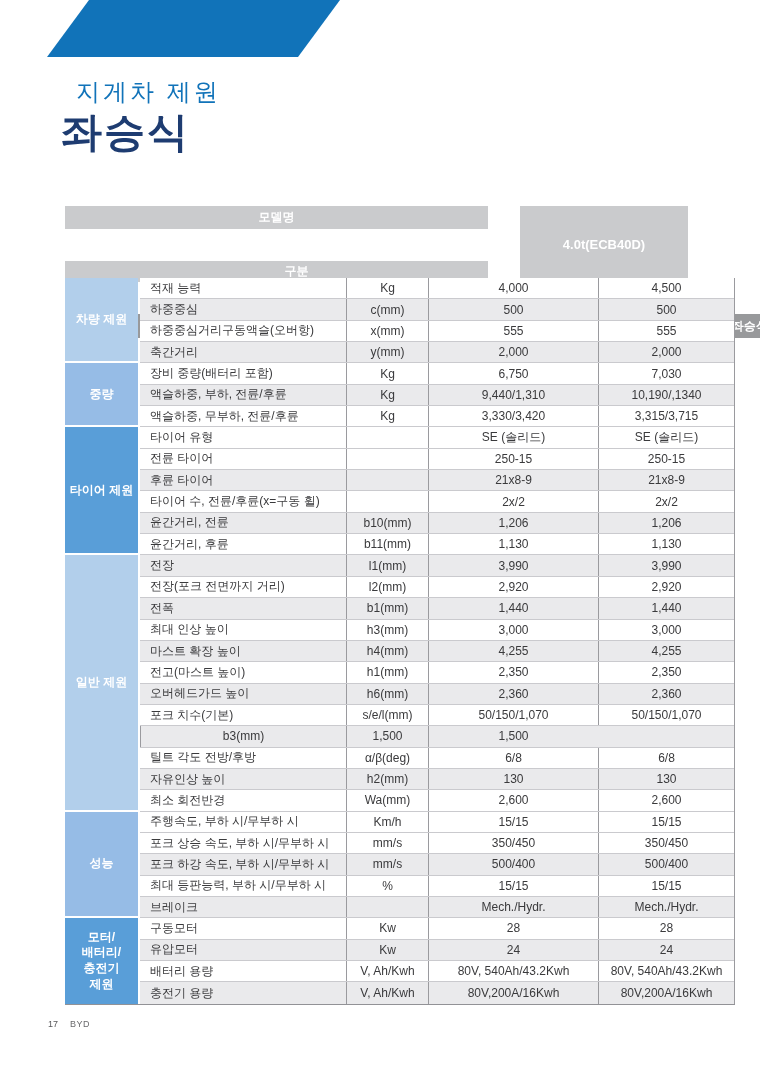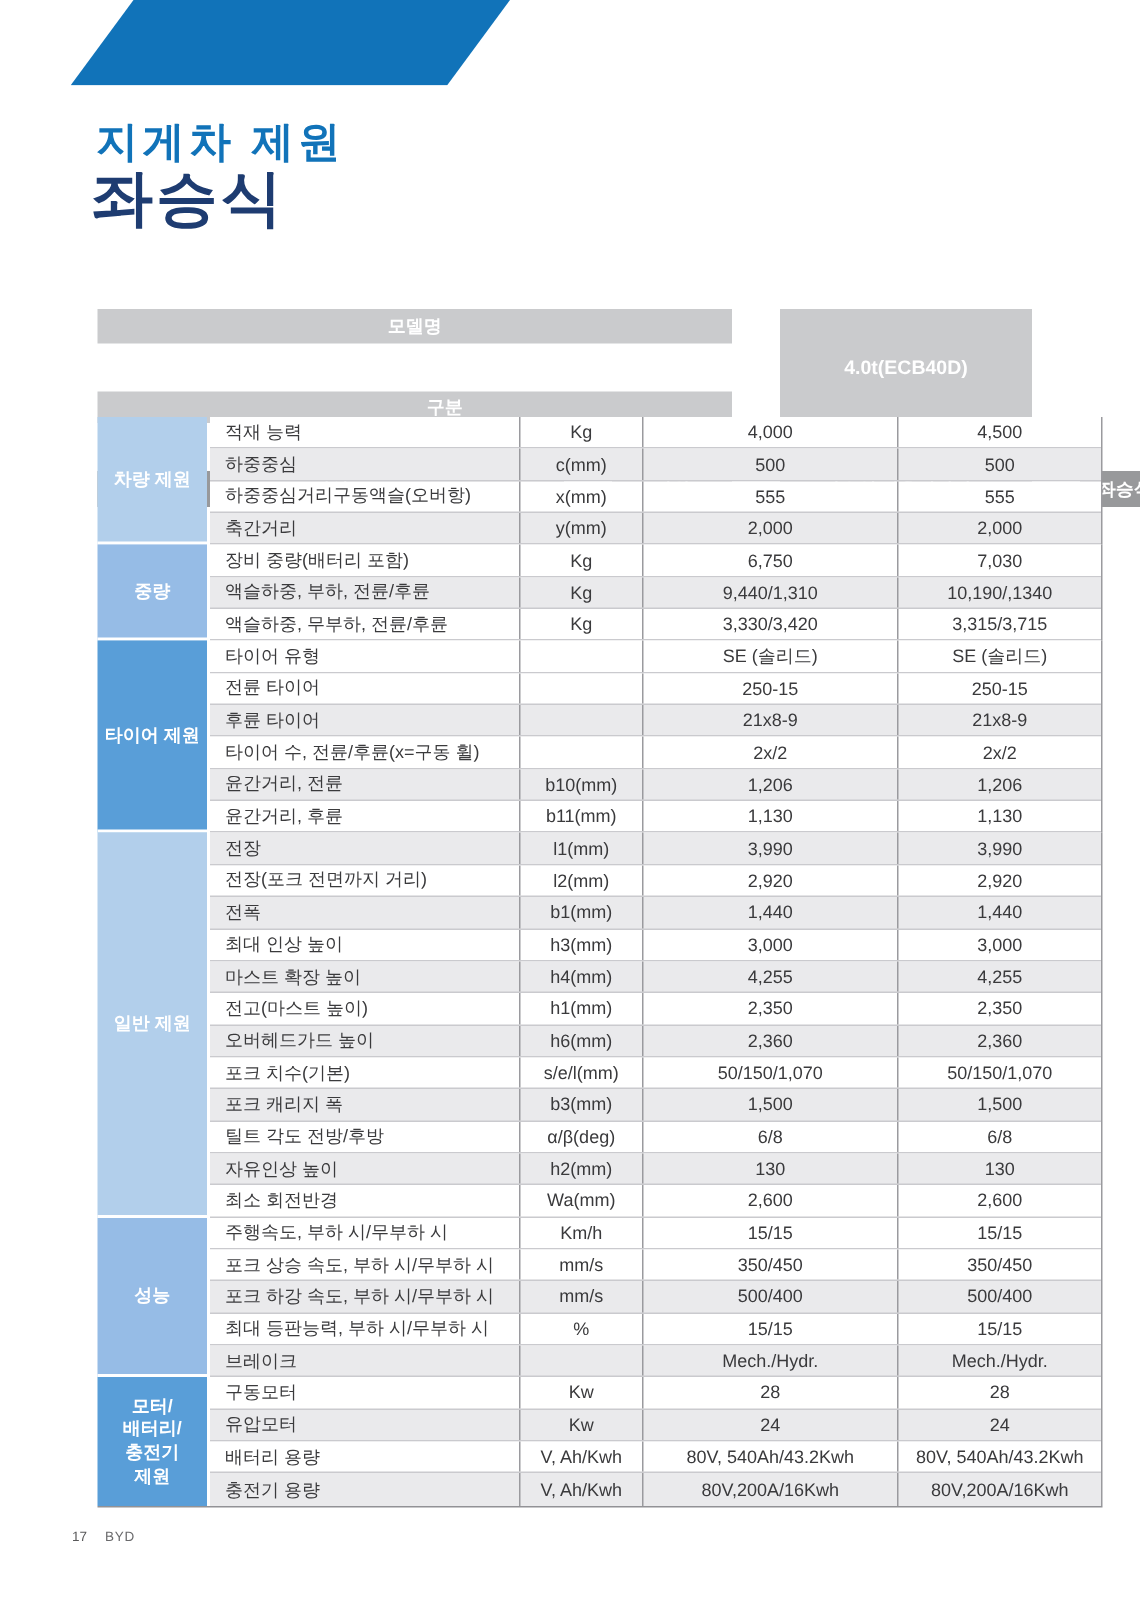--- a/index.html
+++ b/index.html
@@ -21,22 +21,22 @@
     font-family:"Liberation Sans","DejaVu Sans",sans-serif;
   }
   
   .banner{
     position:absolute;left:47px;top:0;width:293px;height:57px;
     background:var(--brand-blue);
     -webkit-clip-path:polygon(42px 0,293px 0,251px 100%,0 100%);
     clip-path:polygon(42px 0,293px 0,251px 100%,0 100%);
   }
   .eyebrow{
-    position:absolute;left:64px;top:76px;
-    font-size:28px;font-weight:700;color:var(--brand-blue);letter-spacing:3px;
+    position:absolute;left:76px;top:76px;
+    font-size:24px;font-weight:400;color:var(--brand-blue);letter-spacing:3px;
   }
   .big-title{
     position:absolute;left:61px;top:112px;
     font-size:41px;font-weight:800;color:var(--title-navy);letter-spacing:2px;line-height:1.0;
   }
   
   .thead{
     position:absolute;left:65px;top:206px;width:670px;
     display:grid;
     grid-template-columns:73px 206px 80px 168px 135px;
@@ -256,21 +256,20 @@
             <div class="cell v40">2,360</div>
             <div class="cell v45">2,360</div>
           </div>
           <div class="row">
             <div class="cell name">포크 치수(기본)</div>
             <div class="cell unit">s/e/l(mm)</div>
             <div class="cell v40">50/150/1,070</div>
             <div class="cell v45">50/150/1,070</div>
           </div>
           <div class="row striped">
-            <div class="cell name">포크 캐리지 폭</div>
             <div class="cell unit">b3(mm)</div>
             <div class="cell v40">1,500</div>
             <div class="cell v45">1,500</div>
           </div>
           <div class="row">
             <div class="cell name">틸트 각도 전방/후방</div>
             <div class="cell unit">α/β(deg)</div>
             <div class="cell v40">6/8</div>
             <div class="cell v45">6/8</div>
           </div>

